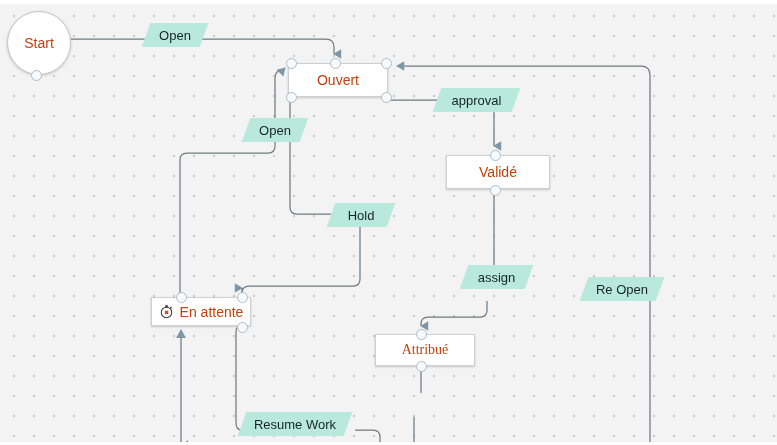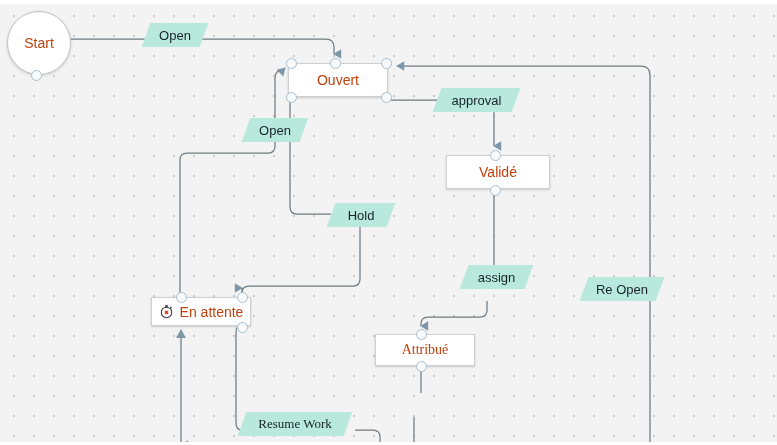--- a/index.html
+++ b/index.html
@@ -179,20 +179,20 @@
     <span class="skew"></span>
     <span class="txt">assign</span>
   </div>
 
   <div class="plabel" style="left:584px;top:277px;width:76px;">
     <span class="skew"></span>
     <span class="txt">Re Open</span>
   </div>
 
 
-  <div class="plabel" style="left:242px;top:412px;width:106px;font-family:Liberation Serif, serif;">
+  <div class="plabel" style="left:242px;top:412px;width:106px;">
     <span class="skew"></span>
     <span class="txt">Resume Work</span>
   </div>
 
   <div class="strip top"></div>
   <div class="strip bot"></div>
 </div>
 
 </body></html>

